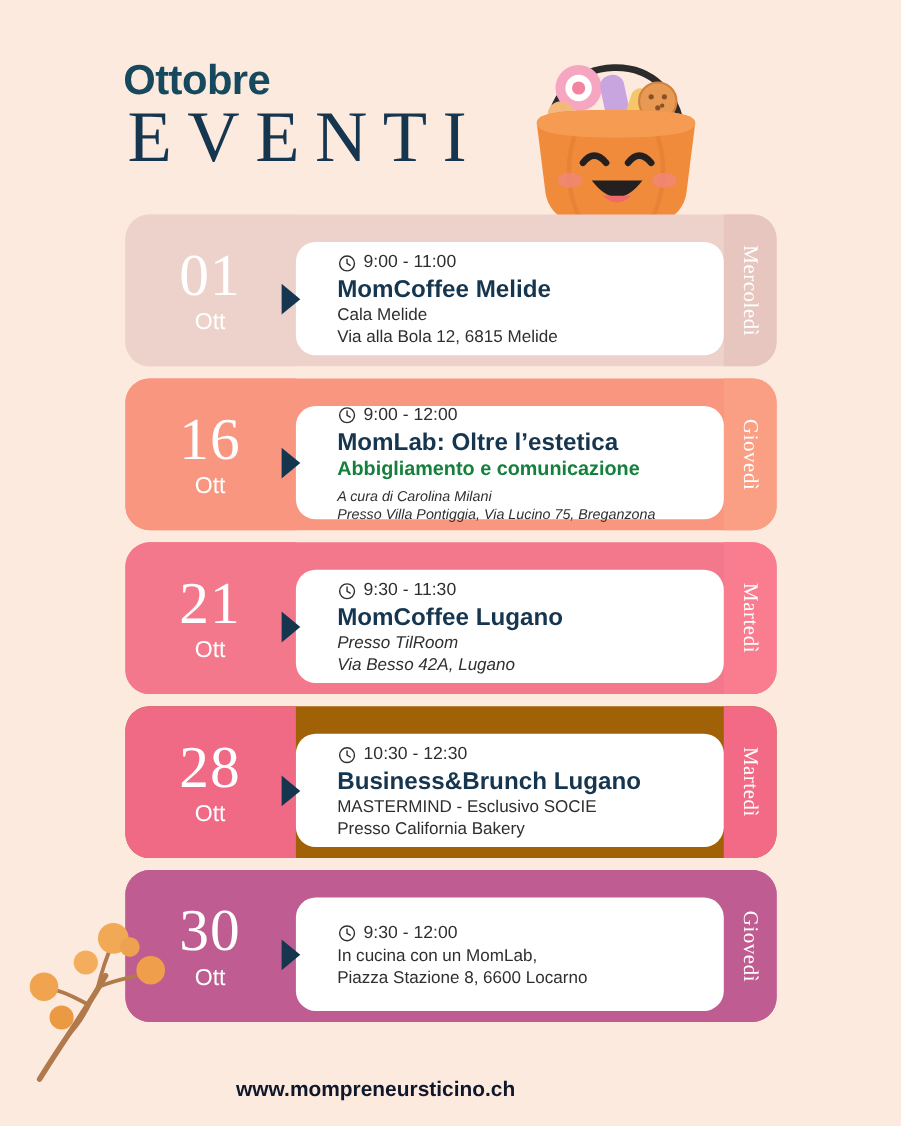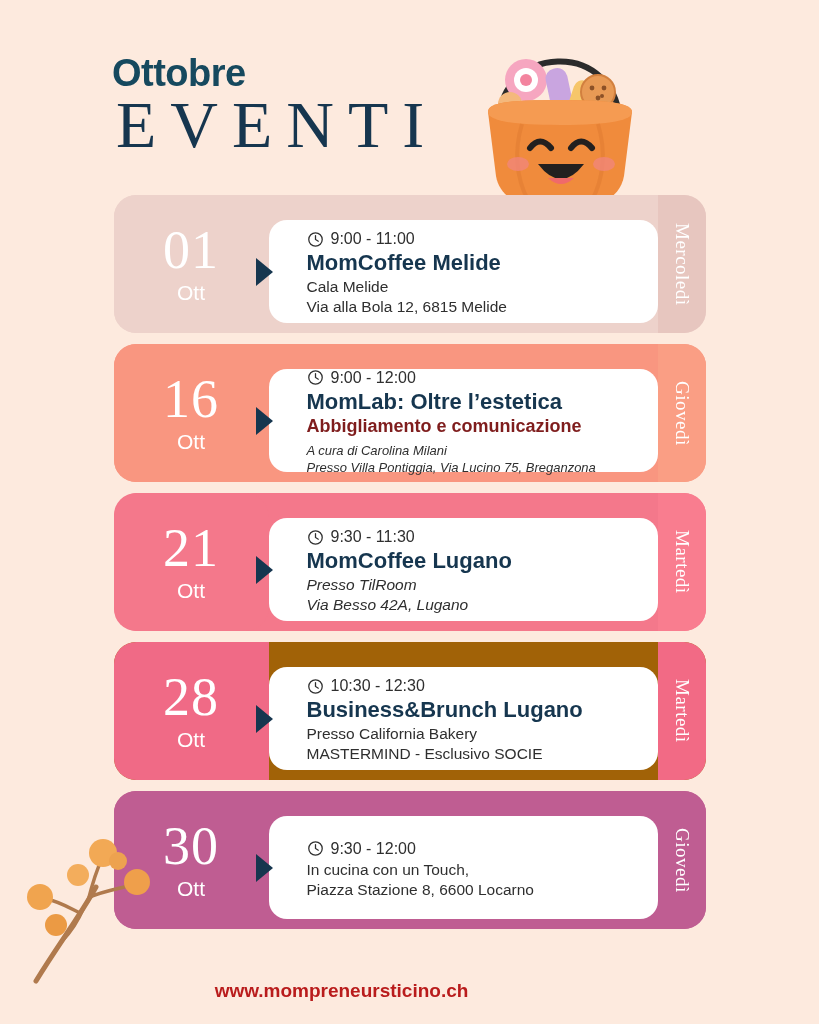--- a/index.html
+++ b/index.html
@@ -120,21 +120,21 @@
   .ev-title {
     font-size: 22px;
     font-weight: bold;
     color: #16364f;
     line-height: 1.15;
     margin-bottom: 2px;
   }
   .ev-sub {
     font-size: 18px;
     font-weight: bold;
-    color: #7f1d1d;
+    color: #15803d;
     line-height: 1.15;
   }
   .ev-line {
     font-size: 15.5px;
     color: #2f2f2f;
     line-height: 1.28;
   }
   .ev-line.italic { font-style: italic; }
   .ev-line.small { font-size: 13px; }
   .weekday {
@@ -155,21 +155,21 @@
 
   
   .footer {
     position: absolute;
     left: 0;
     bottom: 22px;
     width: 683px;
     text-align: center;
     font-size: 19px;
     font-weight: bold;
-    color: #b91c1c;
+    color: #0f172a;
   }
   .branch {
     position: absolute;
     left: 18px;
     bottom: 40px;
     width: 165px;
     height: 175px;
   }
 </style>
 </head>
@@ -260,21 +260,21 @@
       <div class="ev-sub">Abbigliamento e comunicazione</div>
       <div class="ev-line italic small" style="margin-top:6px;">A cura di Carolina Milani</div>
       <div class="ev-line italic small">Presso Villa Pontiggia, Via Lucino 75, Breganzona</div>
     </div>
     <div class="weekday" style="background:#fa9e84;">
       <span>Giovedì</span>
     </div>
   </div>
 
   <div class="event-row" style="background:#f4788b;">
-    <div class="date-block" style="background:#f4788b;border-radius:24px;">
+    <div class="date-block" style="background:#f4788b;">
       <div class="date-num">21</div>
       <div class="date-mon">Ott</div>
     </div>
     <div class="card">
       <div class="arrow"></div>
       <div class="time-line">
         <span class="clock-icon">
           <svg width="17" height="17" viewBox="0 0 24 24">
               <circle cx="12" cy="12" r="9.5" fill="none" stroke="#2f2f2f" stroke-width="1.8"></circle>
               <path d="M12 6.5V12l4 2.4" fill="none" stroke="#2f2f2f" stroke-width="1.8" stroke-linecap="round"></path>
@@ -301,22 +301,22 @@
       <div class="time-line">
         <span class="clock-icon">
           <svg width="17" height="17" viewBox="0 0 24 24">
               <circle cx="12" cy="12" r="9.5" fill="none" stroke="#2f2f2f" stroke-width="1.8"></circle>
               <path d="M12 6.5V12l4 2.4" fill="none" stroke="#2f2f2f" stroke-width="1.8" stroke-linecap="round"></path>
             </svg>
         </span>
         <span>10:30 - 12:30</span>
       </div>
       <div class="ev-title">Business&amp;Brunch Lugano</div>
+      <div class="ev-line">MASTERMIND - Esclusivo SOCIE</div>
       <div class="ev-line">Presso California Bakery</div>
-      <div class="ev-line">MASTERMIND - Esclusivo SOCIE</div>
     </div>
     <div class="weekday" style="background:#f26a85;">
       <span>Martedì</span>
     </div>
   </div>
 
   <div class="event-row" style="background:#bf5d92;">
     <div class="date-block" style="background:#bf5d92;">
       <div class="date-num">30</div>
       <div class="date-mon">Ott</div>
@@ -325,21 +325,21 @@
       <div class="arrow"></div>
       <div class="time-line">
         <span class="clock-icon">
           <svg width="17" height="17" viewBox="0 0 24 24">
               <circle cx="12" cy="12" r="9.5" fill="none" stroke="#2f2f2f" stroke-width="1.8"></circle>
               <path d="M12 6.5V12l4 2.4" fill="none" stroke="#2f2f2f" stroke-width="1.8" stroke-linecap="round"></path>
             </svg>
         </span>
         <span>9:30 - 12:00</span>
       </div>
-      <div class="ev-line">In cucina con un Touch,</div>
+      <div class="ev-line">In cucina con un MomLab,</div>
       <div class="ev-line">Piazza Stazione 8, 6600 Locarno</div>
     </div>
     <div class="weekday" style="background:#bf5d92;">
       <span>Giovedì</span>
     </div>
   </div>
 
 </div>
 
 <div class="branch">

